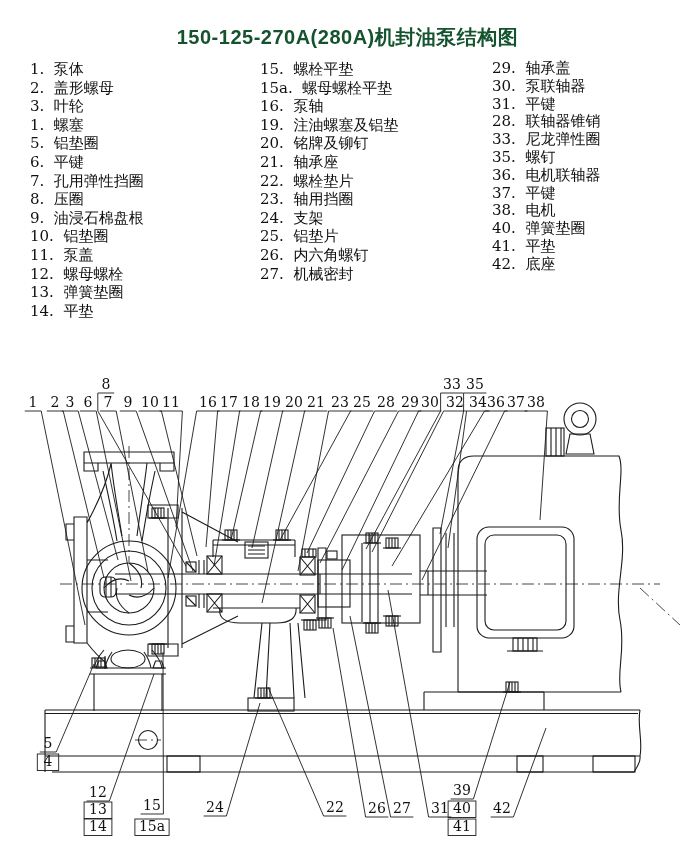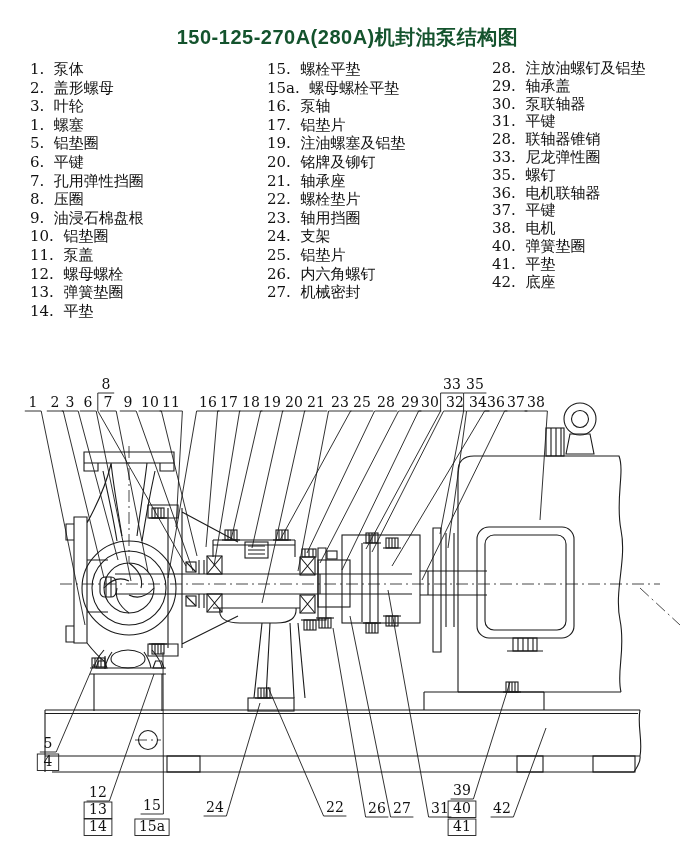--- a/index.html
+++ b/index.html
@@ -5,39 +5,39 @@
   html,body{margin:0;padding:0;background:#fff;}
   .stage{position:relative;width:695px;height:856px;background:#ffffff;overflow:hidden;
          font-family:"DejaVu Serif",serif;color:#111;}
   .title{position:absolute;top:16px;left:0;right:0;text-align:center;
          font-family:"Liberation Sans",sans-serif;font-weight:bold;font-size:20px;
          letter-spacing:.5px;color:#14532d;margin-top:8px;}
   ul.col{position:absolute;top:60px;margin:0;padding:0;list-style:none;
          font-size:15px;white-space:pre;}
   ul.col li{height:18.6px;line-height:18.6px;}
   ul[data-col="0"]{left:30px;}
-  ul[data-col="1"]{left:267px;}
+  ul[data-col="1"]{left:260px;}
   ul[data-col="2"]{left:492px;}
   ul[data-col="2"] li{height:17.8px;line-height:17.8px;}
   svg.diagram{position:absolute;left:0;top:372px;}
   .art, .art *{stroke:#1b1b1b;fill:none;stroke-width:1.1;stroke-linecap:butt;stroke-linejoin:miter;}
   .cl{stroke-dasharray:12 4 2 4;stroke-width:0.8;}
   #callouts line{stroke:#1b1b1b;stroke-width:0.9;}
   #callouts rect{stroke:#1b1b1b;stroke-width:0.9;fill:none;}
   #callouts text{font-family:"DejaVu Serif",serif;font-size:14px;fill:#111;stroke:none;text-anchor:middle;}
 </style>
 </head>
 <body>
 
 <div class="stage">
   <div class="title">150-125-270A(280A)机封油泵结构图</div>
 
   <ul class="col" data-col="0"><li>1.  泵体</li><li>2.  盖形螺母</li><li>3.  叶轮</li><li>1.  螺塞</li><li>5.  铝垫圈</li><li>6.  平键</li><li>7.  孔用弹性挡圈</li><li>8.  压圈</li><li>9.  油浸石棉盘根</li><li>10.  铝垫圈</li><li>11.  泵盖</li><li>12.  螺母螺栓</li><li>13.  弹簧垫圈</li><li>14.  平垫</li></ul>
-  <ul class="col" data-col="1"><li>15.  螺栓平垫</li><li>15a.  螺母螺栓平垫</li><li>16.  泵轴</li><li>17.  铝垫片</li><li>19.  注油螺塞及铝垫</li><li>20.  铭牌及铆钉</li><li>21.  轴承座</li><li>22.  螺栓垫片</li><li>23.  轴用挡圈</li><li>24.  支架</li><li>25.  铝垫片</li><li>26.  内六角螺钉</li><li>27.  机械密封</li></ul>
-  <ul class="col" data-col="2"><li>28.  注放油螺钉及铝垫</li><li>29.  轴承盖</li><li>30.  泵联轴器</li><li>31.  平键</li><li>28.  联轴器锥销</li><li>33.  尼龙弹性圈</li><li>35.  螺钉</li><li>36.  电机联轴器</li><li>37.  平键</li><li>38.  电机</li><li>40.  弹簧垫圈</li><li>41.  平垫</li><li>42.  底座</li></ul>
+  <ul class="col" data-col="1"><li>15.  螺栓平垫</li><li>15a.  螺母螺栓平垫</li><li>16.  泵轴</li><li>19.  注油螺塞及铝垫</li><li>20.  铭牌及铆钉</li><li>21.  轴承座</li><li>22.  螺栓垫片</li><li>23.  轴用挡圈</li><li>24.  支架</li><li>25.  铝垫片</li><li>26.  内六角螺钉</li><li>27.  机械密封</li></ul>
+  <ul class="col" data-col="2"><li>29.  轴承盖</li><li>30.  泵联轴器</li><li>31.  平键</li><li>28.  联轴器锥销</li><li>33.  尼龙弹性圈</li><li>35.  螺钉</li><li>36.  电机联轴器</li><li>37.  平键</li><li>38.  电机</li><li>40.  弹簧垫圈</li><li>41.  平垫</li><li>42.  底座</li></ul>
 
   <svg class="diagram" width="695" height="484" viewBox="0 372 695 484" xmlns="http://www.w3.org/2000/svg">
     <defs>
       <g id="bolt">
         <line x1="-9" y1="0" x2="9" y2="0"></line>
         <rect x="-6" y="-10" width="12" height="10"></rect>
         <path d="M-3,-10 V0 M0,-10 V0 M3,-10 V0"></path>
       </g>
       <g id="brg">
         <rect x="0" y="0" width="15" height="18"></rect>

